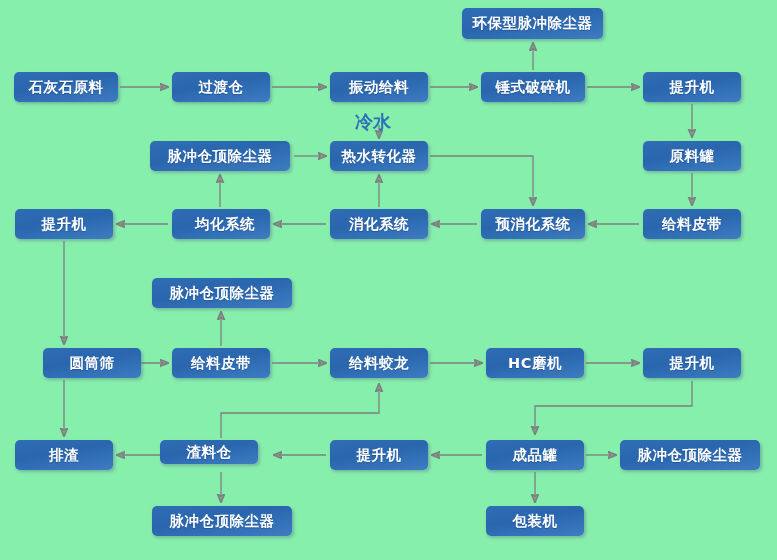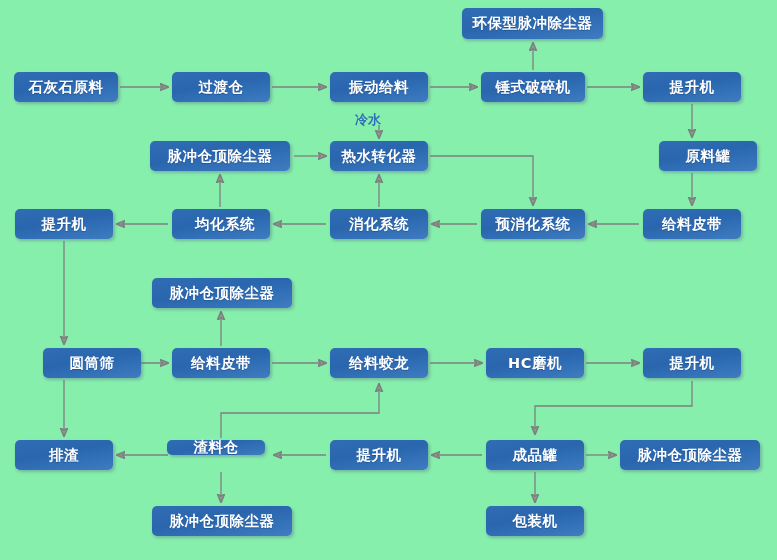--- a/index.html
+++ b/index.html
@@ -30,21 +30,21 @@
     box-shadow:1.5px 2px 3px rgba(90,110,140,.40);
     white-space:nowrap;
     line-height:1;
     text-shadow:0 1px 0 rgba(20,50,90,.35);
   }
   .node .lbl{pointer-events:none;}
   
   .freelabel{
     position:absolute;
     color:#2f6fb8;
-    font-size:13px;
+    font-size:18px;
     font-weight:700;
     white-space:nowrap;
     line-height:1;
     text-align:center;
   }
   
   svg#wires{
     position:absolute;
     left:0;top:0;
     width:777px;height:560px;
@@ -133,21 +133,21 @@
   </div>
   <div class="node" style="left:643px;top:72px;width:98px;height:30px;">
     <span class="lbl">提升机</span>
   </div>
   <div class="node" style="left:150px;top:141px;width:140px;height:30px;">
     <span class="lbl">脉冲仓顶除尘器</span>
   </div>
   <div class="node" style="left:330px;top:141px;width:98px;height:30px;">
     <span class="lbl">热水转化器</span>
   </div>
-  <div class="node" style="left:643px;top:141px;width:98px;height:30px;margin-left:16px;">
+  <div class="node" style="left:643px;top:141px;width:98px;height:30px;">
     <span class="lbl">原料罐</span>
   </div>
   <div class="node" style="left:15px;top:209px;width:98px;height:30px;">
     <span class="lbl">提升机</span>
   </div>
   <div class="node" style="left:172px;top:209px;width:98px;height:30px;padding-left:8px;">
     <span class="lbl">均化系统</span>
   </div>
   <div class="node" style="left:330px;top:209px;width:98px;height:30px;">
     <span class="lbl">消化系统</span>
@@ -172,21 +172,21 @@
   </div>
   <div class="node" style="left:486px;top:348px;width:98px;height:30px;">
     <span class="lbl">HC磨机</span>
   </div>
   <div class="node" style="left:643px;top:348px;width:98px;height:30px;">
     <span class="lbl">提升机</span>
   </div>
   <div class="node" style="left:15px;top:440px;width:98px;height:30px;">
     <span class="lbl">排渣</span>
   </div>
-  <div class="node" style="left:167px;top:440px;width:98px;height:15px;">
+  <div class="node" style="left:160px;top:440px;width:98px;height:24px;">
     <span class="lbl">渣料仓</span>
   </div>
   <div class="node" style="left:330px;top:440px;width:98px;height:30px;">
     <span class="lbl">提升机</span>
   </div>
   <div class="node" style="left:486px;top:440px;width:98px;height:30px;">
     <span class="lbl">成品罐</span>
   </div>
   <div class="node" style="left:620px;top:440px;width:140px;height:30px;">
     <span class="lbl">脉冲仓顶除尘器</span>

